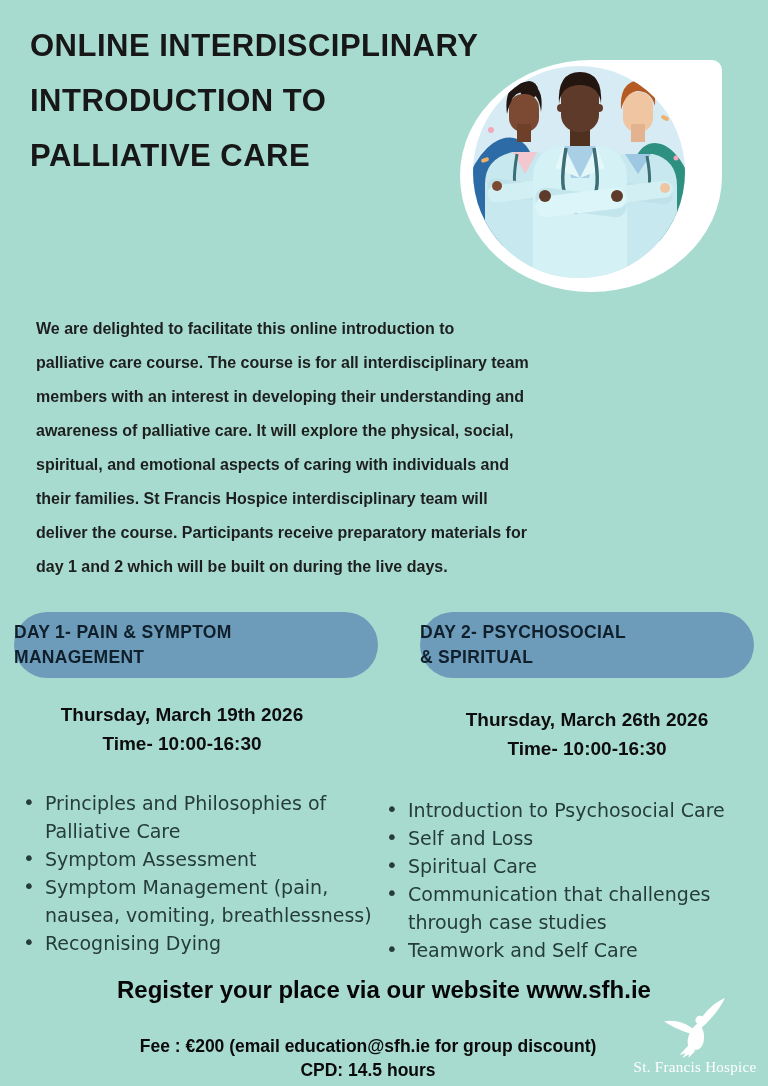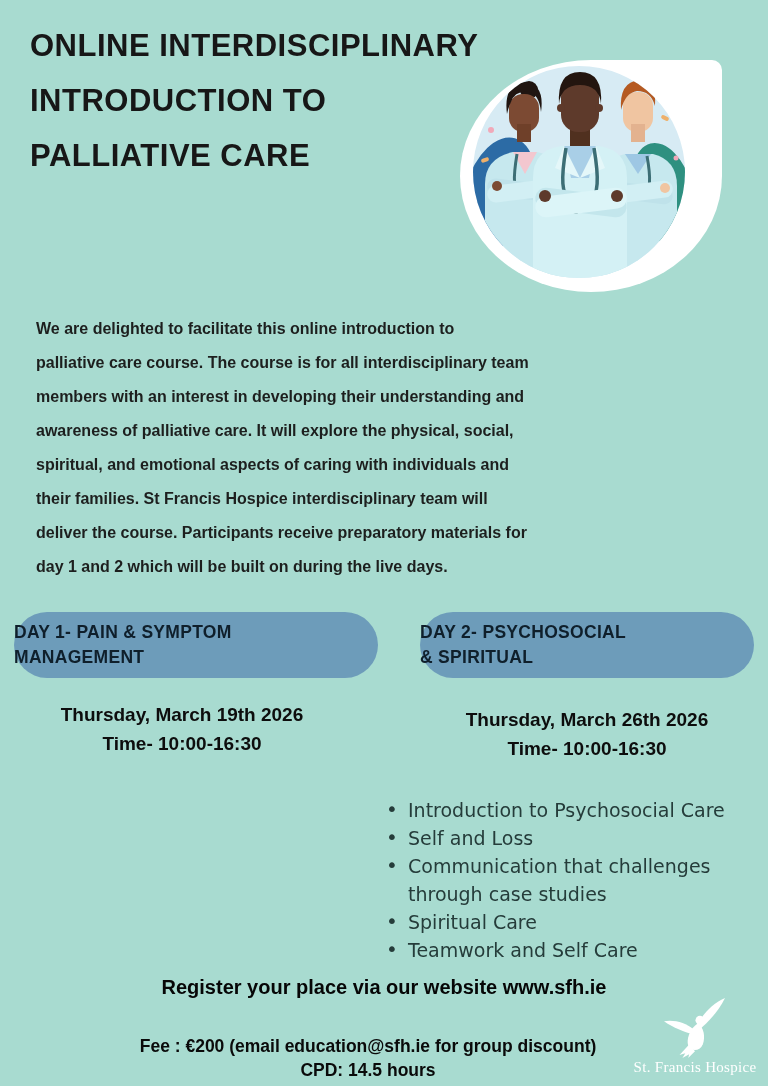--- a/index.html
+++ b/index.html
@@ -51,21 +51,21 @@
     font-family:"DejaVu Sans", sans-serif; font-size:19px; font-weight:400;
     color:#253c3a; line-height:28px;
   }
   .topics li { position:relative; padding-left:25px; white-space:pre-line; }
   .topics li::before { content:"•"; position:absolute; left:3px; top:-1px; font-size:20px; }
   .t1 { left:20px;  top:789px; width:360px; }
   .t2 { left:383px; top:796px; width:380px; }
 
   .register {
     position:absolute; left:0; top:976px; width:768px; text-align:center;
-    font-size:20px; font-weight:800; color:#060606;
+    font-size:24px; font-weight:800; color:#060606;
   }
   .fee, .cpd {
     position:absolute; left:10px; width:716px; text-align:center;
     font-size:17.5px; font-weight:700; color:#0a0a0a;
   }
   .fee { top:1036px; }
   .cpd { top:1060px; }
 
   .logo { position:absolute; right:2px; top:996px; width:142px; text-align:center; }
   .logo svg { display:block; margin:0 auto; }
@@ -154,27 +154,35 @@
   <div class="pill pill1">DAY 1- PAIN &amp; SYMPTOM
 MANAGEMENT</div>
   <div class="pill pill2">DAY 2- PSYCHOSOCIAL
 &amp; SPIRITUAL</div>
 
   <div class="datetime dt1">Thursday, March 19th 2026
 Time- 10:00-16:30</div>
   <div class="datetime dt2">Thursday, March 26th 2026
 Time- 10:00-16:30</div>
 
+  <ul class="topics t1">
+    <li>Principles and Philosophies of
+Palliative Care</li>
+    <li>Symptom Assessment</li>
+    <li>Symptom Management (pain,
+nausea, vomiting, breathlessness)</li>
+    <li>Recognising Dying</li>
+  </ul>
 
   <ul class="topics t2">
     <li>Introduction to Psychosocial Care</li>
     <li>Self and Loss</li>
+    <li>Spiritual Care</li>
     <li>Communication that challenges
 through case studies</li>
-    <li>Spiritual Care</li>
     <li>Teamwork and Self Care</li>
   </ul>
 
   <div class="register">Register your place via our website www.sfh.ie</div>
   <div class="fee">Fee : €200 (email education@sfh.ie for group discount)</div>
   <div class="cpd">CPD: 14.5 hours</div>
 
   <div class="logo">
     <svg width="68" height="62" viewBox="0 0 70 64" xmlns="http://www.w3.org/2000/svg" fill="#ffffff">
       <path d="M36 32 C42 20 52 8 66 2 C59 16 48 28 39 35 Z"></path>

